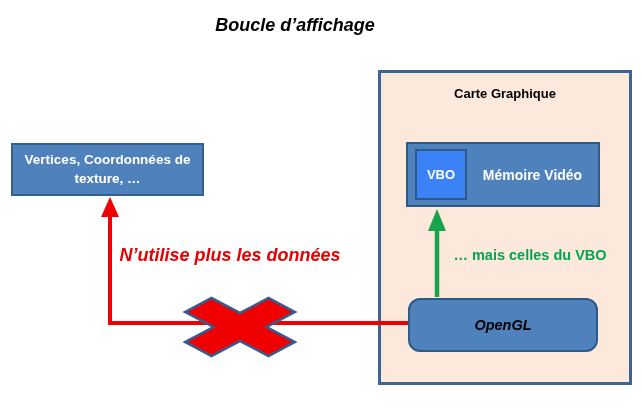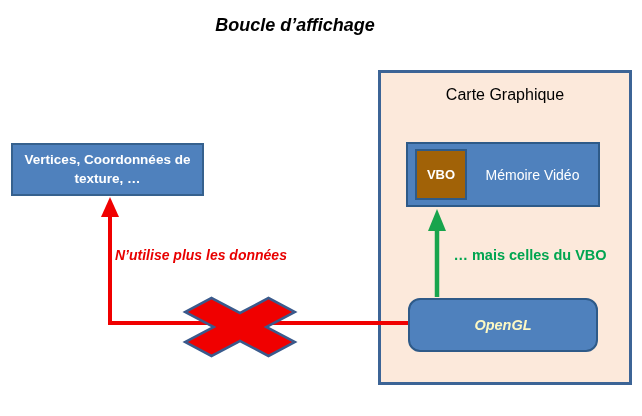--- a/index.html
+++ b/index.html
@@ -35,59 +35,60 @@
   .gpu-container {
     left: 378px; top: 70px; width: 254px; height: 315px;
     box-sizing: border-box;
     background: #FCE9DB;
     border: 3px solid #3C6496;
   }
   .gpu-title {
     position: absolute;
     left: 0; top: 13px; width: 100%;
     text-align: center;
-    font-size: 16px; font-weight: normal; color: #000000;
+    font-size: 13px; font-weight: bold; color: #000000;
   }
 
   .vram-box {
     left: 406px; top: 142px; width: 194px; height: 65px;
     box-sizing: border-box;
     background: #4F81BD;
     border: 2px solid #2E5A88;
     display: flex; align-items: center;
   }
   .vbo-box {
     margin-left: 7px;
     width: 52px; height: 51px;
     box-sizing: border-box;
-    background: #a16207;
+    background: #3b82f6;
     border: 2px solid #2E5A88;
     display: flex; align-items: center; justify-content: center;
     color: #ffffff; font-size: 13px; font-weight: bold;
   }
   .vram-label {
     flex: 1;
     text-align: center;
-    color: #ffffff; font-size: 14px; font-weight: normal;
+    color: #ffffff; font-size: 14px; font-weight: bold;
   }
 
   .opengl-box {
     left: 408px; top: 298px; width: 190px; height: 54px;
     box-sizing: border-box;
     background: #4F81BD;
     border: 2px solid #2E5A88;
     border-radius: 12px;
     display: flex; align-items: center; justify-content: center;
-    color: #fef9c3; font-size: 14.5px; font-weight: bold; font-style: italic;
+    color: #000000; font-size: 14.5px; font-weight: bold; font-style: italic;
   }
 
   .red-note {
     left: 115px; top: 245px; width: 230px;
+    text-align: center;
     color: #E80000;
-    font-size: 14px; font-weight: bold; font-style: italic;
+    font-size: 18px; font-weight: bold; font-style: italic;
     line-height: 21px;
   }
   .red-note span { display: block; }
 
   .green-note {
     left: 440px; top: 247px; width: 180px;
     text-align: center;
     color: #00A550;
     font-size: 14.5px; font-weight: bold; 
   }

